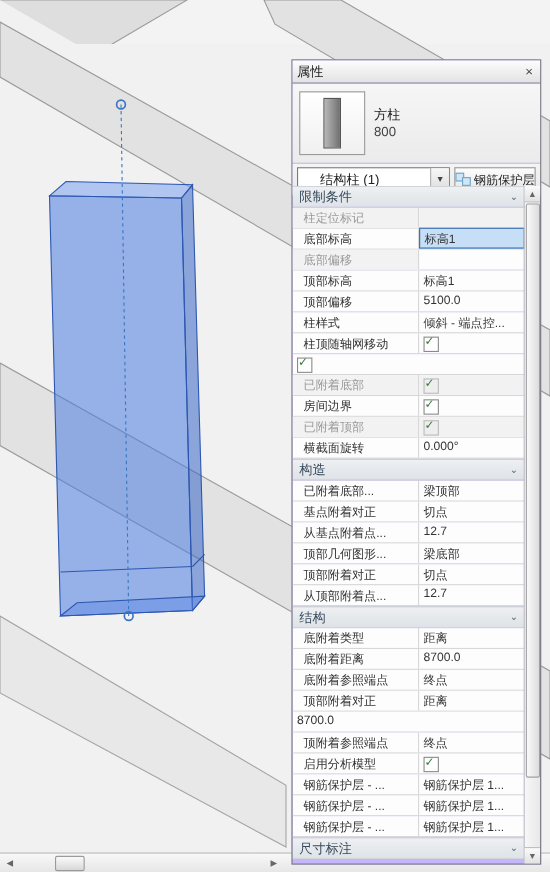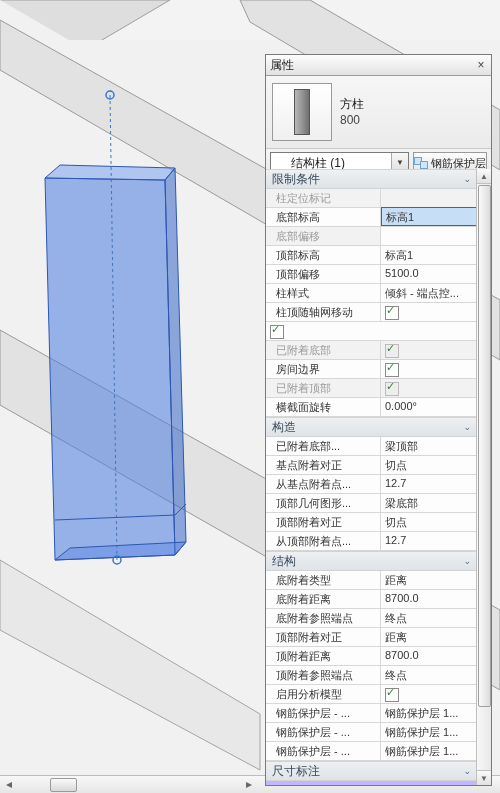--- a/index.html
+++ b/index.html
@@ -209,21 +209,20 @@
           </div>
           <div class="row">
             <div class="lbl">底附着参照端点</div>
             <div class="val">终点</div>
           </div>
           <div class="row">
             <div class="lbl">顶部附着对正</div>
             <div class="val">距离</div>
           </div>
           <div class="row">
-            <div class="lbl">顶附着距离</div>
             <div class="val">8700.0</div>
           </div>
           <div class="row">
             <div class="lbl">顶附着参照端点</div>
             <div class="val">终点</div>
           </div>
           <div class="row">
             <div class="lbl">启用分析模型</div>
             <div class="val"><span class="chk on"></span></div>
           </div>

